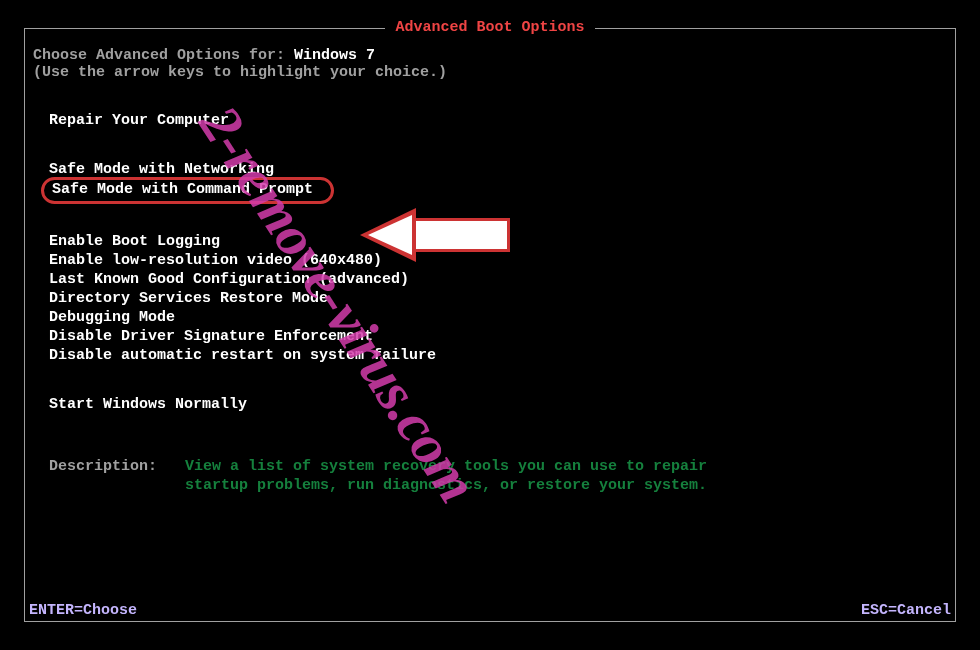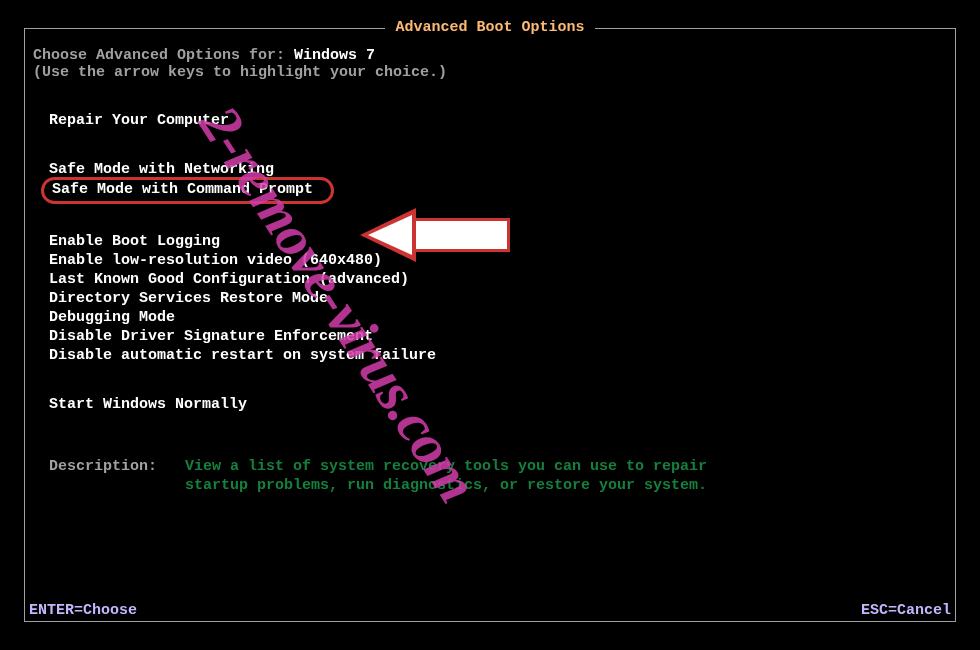--- a/index.html
+++ b/index.html
@@ -25,21 +25,21 @@
   .title-bar {
     position: absolute;
     top: -10px;
     left: 0;
     right: 0;
     text-align: center;
   }
   .title-bar span {
     background: #000;
     padding: 0 10px;
-    color: #fdba74;
+    color: #ef4444;
   }
   .content {
     padding: 18px 8px 10px 8px;
   }
   .header-text { color: #a0a0a0; }
   .header-text .white { color: #fff; }
   .sub-header { color: #a0a0a0; margin-bottom: 30px; }
   .group { margin-bottom: 30px; }
   .option {
     color: #fff;

